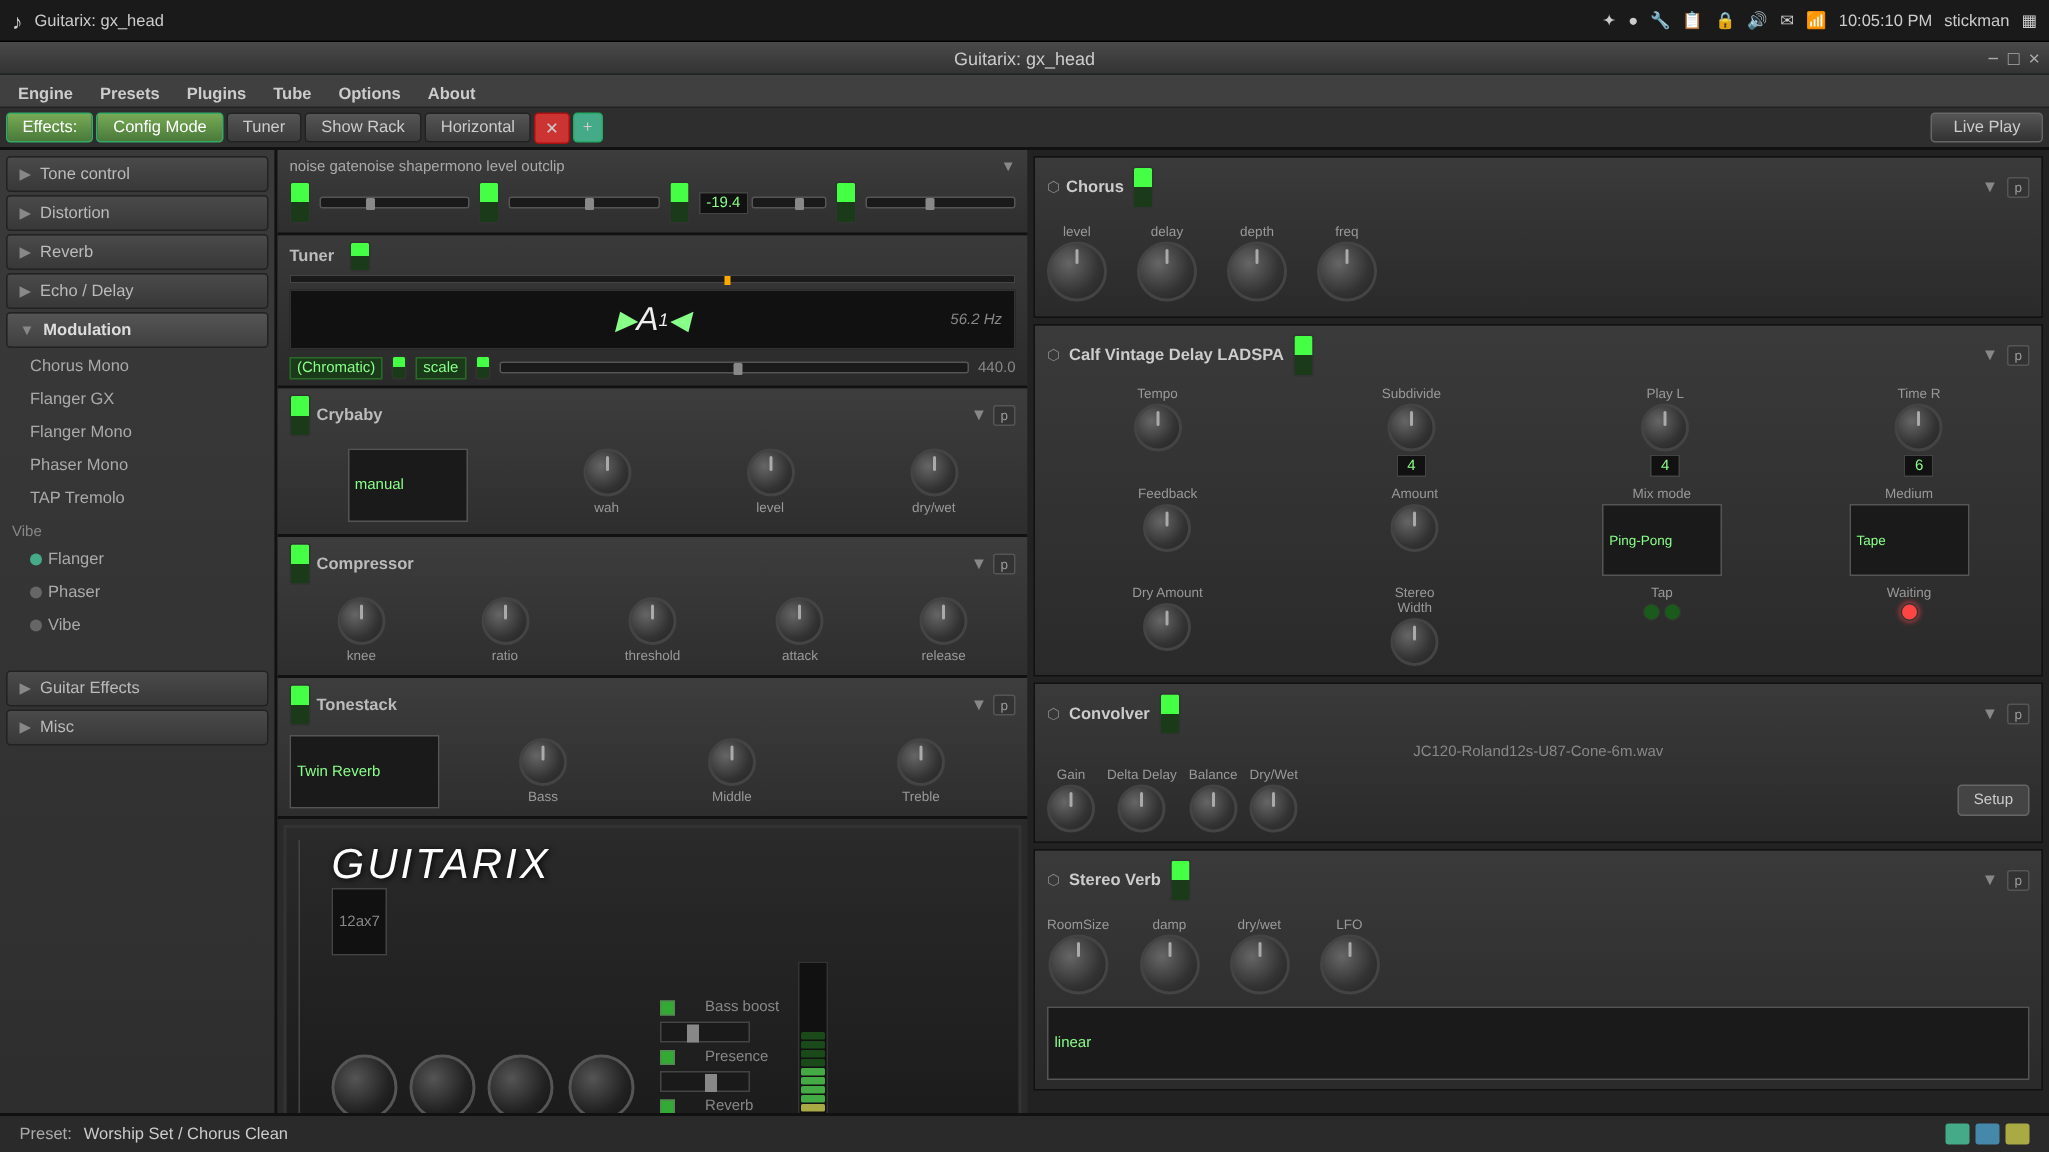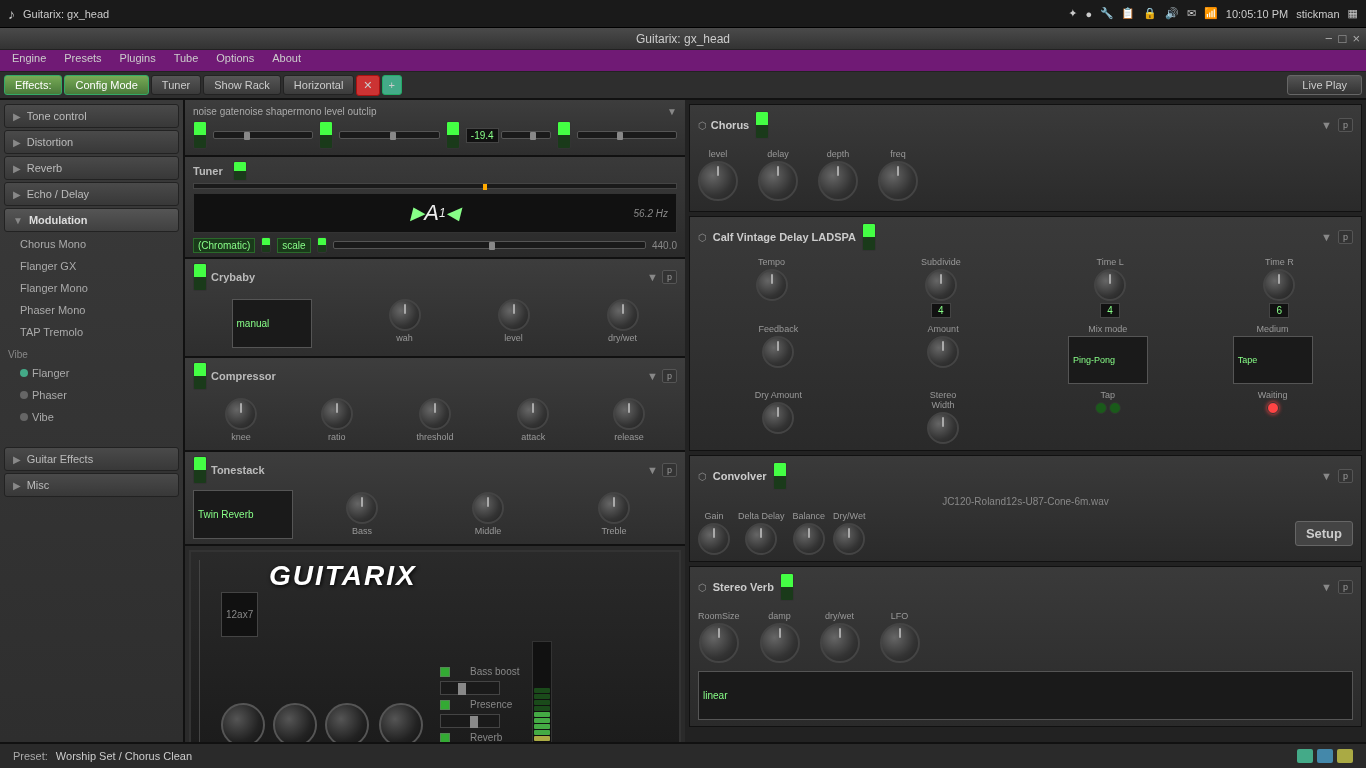--- a/index.html
+++ b/index.html
@@ -29,27 +29,28 @@
       right: 6px;
       display: flex;
       gap: 6px;
       font-size: 13px;
       color: #aaa;
       cursor: pointer;
     }
 
     
     .menubar {
-      background: #701a75;
+      background: #404040;
       height: 22px;
       display: flex;
-      align-items: flex-start;
+      align-items: flex-end;
       padding: 0 4px;
       border-bottom: 1px solid #222;
       gap: 2px;
+      font-weight: bold;
     }
     .menu-item {
       padding: 2px 8px;
       color: #ccc;
       cursor: pointer;
       font-size: 11px;
       border-radius: 2px;
     }
 
     
@@ -327,26 +328,25 @@
     
     .amp-module {
       background: linear-gradient(to bottom, #2a2a2a, #1a1a1a);
       border: 2px solid #333;
       margin: 4px;
       padding: 8px;
       position: relative;
     }
     .amp-title {
       font-size: 28px;
-      font-weight: bold;
+      font-weight: normal;
       color: #fff;
       font-style: italic;
       text-shadow: 1px 1px 4px #000;
       letter-spacing: 2px;
-      margin-left: 48px;
     }
     .amp-model {
       background: #111;
       border: 1px solid #444;
       padding: 16px 4px;
       font-size: 10px;
       color: #888;
       display: inline-block;
       margin-bottom: 4px;
     }
@@ -936,21 +936,21 @@
         <div class="knob-container">
           <span class="knob-label">Tempo</span>
           <div class="knob"></div>
         </div>
         <div class="knob-container">
           <span class="knob-label">Subdivide</span>
           <div class="knob"></div>
           <div class="num-display">4</div>
         </div>
         <div class="knob-container">
-          <span class="knob-label">Time L</span>
+          <span class="knob-label">Play L</span>
           <div class="knob"></div>
           <div class="num-display">4</div>
         </div>
         <div class="knob-container">
           <span class="knob-label">Time R</span>
           <div class="knob"></div>
           <div class="num-display">6</div>
         </div>
       </div>
       <div style="display:grid;grid-template-columns:repeat(4,1fr);gap:4px;margin-top:6px;">
@@ -1013,21 +1013,21 @@
           <div class="knob"></div>
         </div>
         <div class="knob-container">
           <span class="knob-label">Balance</span>
           <div class="knob"></div>
         </div>
         <div class="knob-container">
           <span class="knob-label">Dry/Wet</span>
           <div class="knob"></div>
         </div>
-        <button style="background:#444;border:1px solid #666;color:#ccc;padding:4px 10px;cursor:pointer;border-radius:3px;font-size:13px;margin-left:auto;font-weight:bold;">Setup</button>
+        <button style="background:#444;border:1px solid #666;color:#ccc;padding:4px 10px;cursor:pointer;border-radius:3px;font-size:10px;margin-left:auto;">Setup</button>
       </div>
     </div>
 
     <div class="right-module">
       <div class="right-module-header">
         <span style="font-size:10px;color:#888;">⬡</span>
         <span class="right-module-title">Stereo Verb</span>
         <div class="toggle-v"></div>
         <span class="module-arrow">▼</span>
         <span class="p-btn">p</span>

